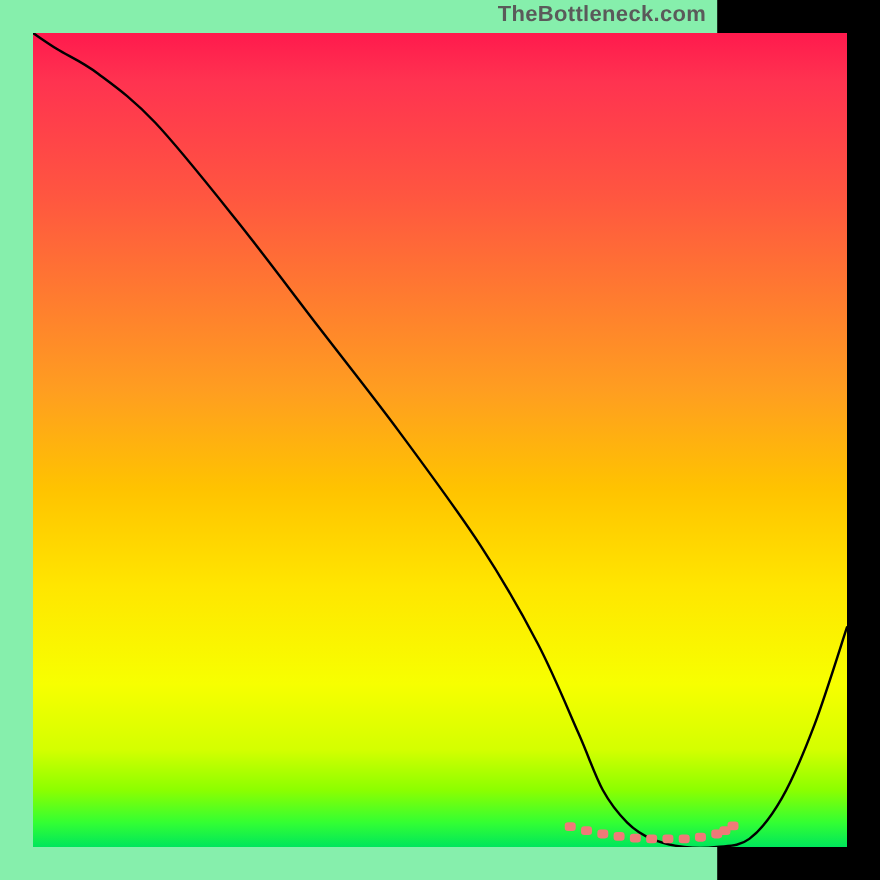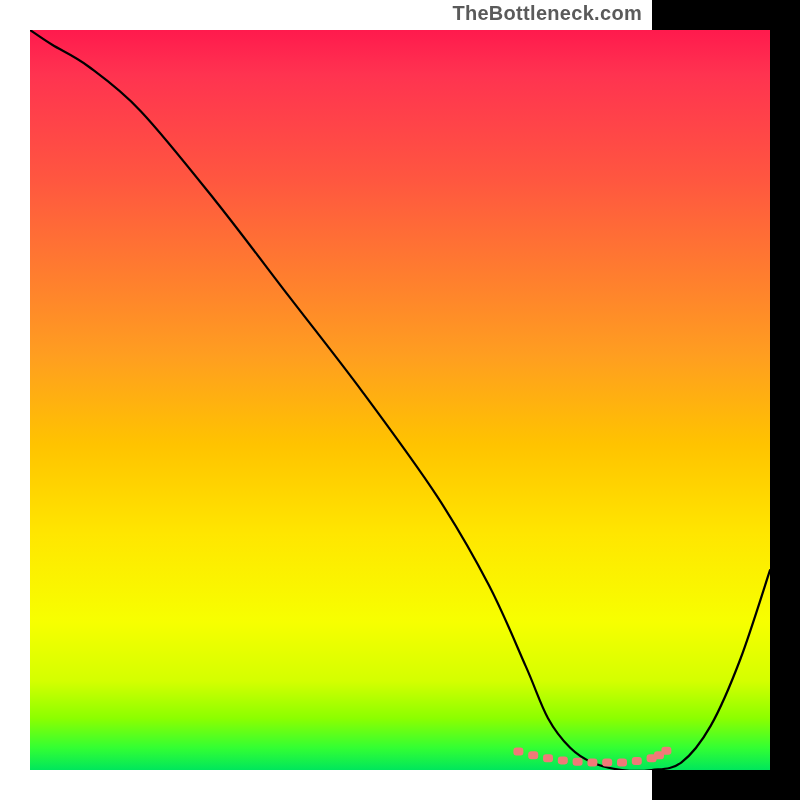--- a/index.html
+++ b/index.html
@@ -7,21 +7,21 @@
     padding: 0;
     width: 800px;
     height: 800px;
     background: #000;
     font-family: Arial, Helvetica, sans-serif;
   }
   .frame {
     position: relative;
     width: 652px;
     height: 800px;
-    background: #ffffff;
+    background: #86efac;
   }
   .watermark {
     position: absolute;
     top: 2px;
     right: 10px;
     color: #5a5a5a;
     font-size: 20px;
     font-weight: bold;
     letter-spacing: 0.3px;
     z-index: 5;

